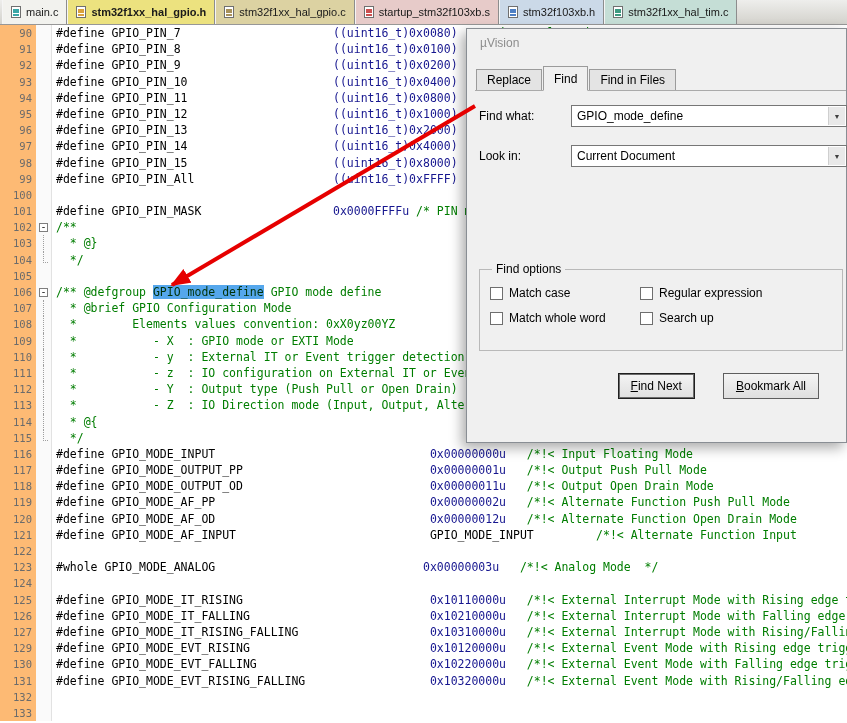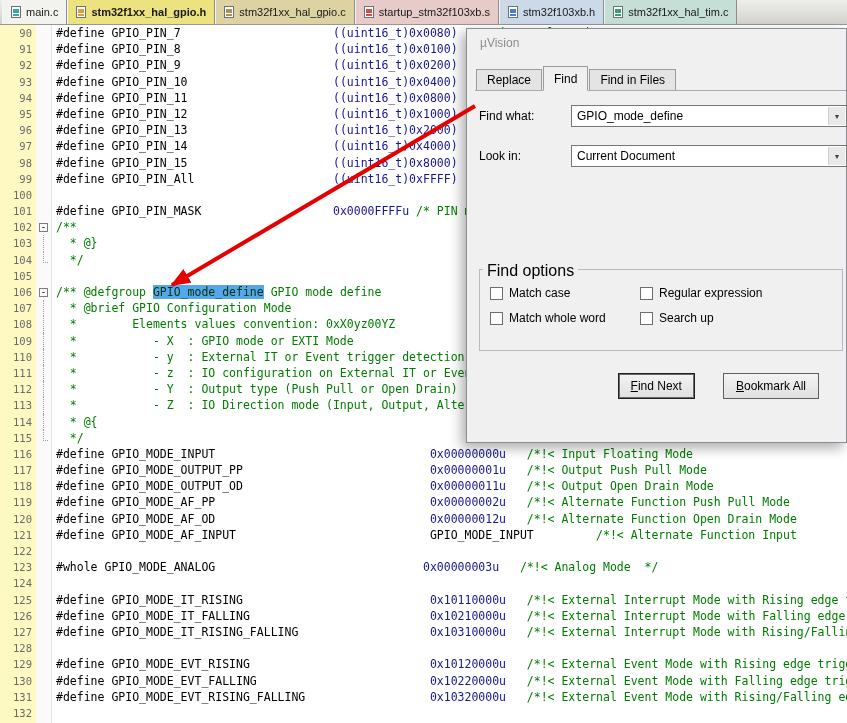--- a/index.html
+++ b/index.html
@@ -15,21 +15,21 @@
   .etab.active{font-weight:bold}
   .ficon{width:10px;height:12px;background:#fff;border:1px solid #6f6f6f;display:flex;
     flex-direction:column;justify-content:space-evenly;padding:1px;box-sizing:border-box;flex:none}
   .fbar{height:2px;width:100%}
 
   
   .editor{position:absolute;left:0;top:25px;width:847px;height:698px;background:#fff;
     font-family:"DejaVu Sans Mono","Liberation Mono",monospace;font-size:11.5px;overflow:hidden;z-index:1}
   .line{display:flex;height:16.2px;line-height:16.2px;white-space:pre}
   .lnum{width:36px;flex:none;text-align:right;padding-right:4px;box-sizing:border-box;
-    color:#6b6b6b;font-size:10.5px;background:#fef9c3}
+    color:#6b6b6b;font-size:10.5px;background:#fdba74}
   .lfold{width:16px;flex:none;position:relative;background:#fafafa;border-right:1px solid #e2e2e2;box-sizing:border-box}
   .foldbox{position:absolute;left:3px;top:3.5px;width:9px;height:9px;border:1px solid #7e7e7e;
     background:#fff;color:#222;font-size:10px;line-height:6.5px;text-align:center;box-sizing:border-box}
   .lfold.guide::before{content:"";position:absolute;left:7px;top:0;bottom:0;border-left:1px dotted #9f9f9f}
   .lfold.guide-end::before{bottom:5px}
   .lfold.guide-end::after{content:"";position:absolute;left:7px;bottom:5px;width:5px;border-bottom:1px dotted #9f9f9f}
   .lcode{padding-left:4px}
   .tk-t{color:#000}
   .tk-v{color:var(--num-color,#16168f)}
   .tk-c{color:var(--comment-color,#007d00)}
@@ -45,21 +45,21 @@
     border:1px solid #9b9b9b;border-bottom:none;margin-right:1px;font-size:12px;box-sizing:border-box}
   .dtab.active{height:25px;background:#f0f0f0;margin-bottom:-1px;border-bottom:1px solid #f0f0f0}
   .dlg-row{position:absolute;left:12px;display:flex;align-items:center}
   .dlg-label{width:92px;font-size:12px;color:#000}
   .combo{width:276px;height:22px;background:#fff;border:1px solid #767676;position:relative;
     display:flex;align-items:center;padding-left:5px;box-sizing:border-box}
   .combo-text{font-size:12px}
   .combo-arrow{position:absolute;right:1px;top:1px;bottom:1px;width:16px;background:#e9e9e9;
     border-left:1px solid #cfcfcf;display:flex;align-items:center;justify-content:center;font-size:7px;color:#404040}
   .optbox{position:absolute;left:12px;top:240px;width:362px;height:80px;border:1px solid #b9b9b9}
-  .optbox-title{position:absolute;left:3px;top:-8px;background:#f0f0f0;padding:0 4px;font-size:16px}
+  .optbox-title{position:absolute;left:12px;top:-8px;background:#f0f0f0;padding:0 4px;font-size:12px}
   .optgrid{display:grid;grid-template-columns:150px auto;row-gap:11px;padding:16px 0 0 10px}
   .cb{display:flex;align-items:flex-end;gap:6px;font-size:12px}
   .cbbox{width:13px;height:13px;background:#fff;border:1px solid #6e6e6e;flex:none;box-sizing:border-box}
   .dlg-buttons{position:absolute;left:0;top:344px;width:374px;display:flex;justify-content:flex-end;
     gap:28px;padding-right:22px;box-sizing:border-box}
   .btn{height:26px;background:linear-gradient(#f4f4f4,#dfdfdf);border:1px solid #5e5e5e;font-size:12px;
     display:flex;align-items:center;justify-content:center;padding:0 12px;font-family:inherit;color:#000}
   .btn.default{border:1px solid #1f1f1f;box-shadow:0 0 0 1px #6b6b6b inset}
   .btn .u{text-decoration:underline}
 
@@ -155,21 +155,20 @@
         <div class="line"><span class="lnum">118</span><span class="lfold"></span><span class="lcode"><span class="tk-t">#define GPIO_MODE_OUTPUT_OD                           </span><span class="tk-v">0x00000011u</span><span class="tk-t">   </span><span class="tk-c">/*!&lt; Output Open Drain Mode</span></span></div>
         <div class="line"><span class="lnum">119</span><span class="lfold"></span><span class="lcode"><span class="tk-t">#define GPIO_MODE_AF_PP                               </span><span class="tk-v">0x00000002u</span><span class="tk-t">   </span><span class="tk-c">/*!&lt; Alternate Function Push Pull Mode</span></span></div>
         <div class="line"><span class="lnum">120</span><span class="lfold"></span><span class="lcode"><span class="tk-t">#define GPIO_MODE_AF_OD                               </span><span class="tk-v">0x00000012u</span><span class="tk-t">   </span><span class="tk-c">/*!&lt; Alternate Function Open Drain Mode</span></span></div>
         <div class="line"><span class="lnum">121</span><span class="lfold"></span><span class="lcode"><span class="tk-t">#define GPIO_MODE_AF_INPUT                            </span><span class="tk-t">GPIO_MODE_INPUT</span><span class="tk-t">         </span><span class="tk-c">/*!&lt; Alternate Function Input</span></span></div>
         <div class="line"><span class="lnum">122</span><span class="lfold"></span><span class="lcode"></span></div>
         <div class="line"><span class="lnum">123</span><span class="lfold"></span><span class="lcode"><span class="tk-t">#whole GPIO_MODE_ANALOG                              </span><span class="tk-v">0x00000003u</span><span class="tk-t">   </span><span class="tk-c">/*!&lt; Analog Mode  */</span></span></div>
         <div class="line"><span class="lnum">124</span><span class="lfold"></span><span class="lcode"></span></div>
         <div class="line"><span class="lnum">125</span><span class="lfold"></span><span class="lcode"><span class="tk-t">#define GPIO_MODE_IT_RISING                           </span><span class="tk-v">0x10110000u</span><span class="tk-t">   </span><span class="tk-c">/*!&lt; External Interrupt Mode with Rising edge trigger detection</span></span></div>
         <div class="line"><span class="lnum">126</span><span class="lfold"></span><span class="lcode"><span class="tk-t">#define GPIO_MODE_IT_FALLING                          </span><span class="tk-v">0x10210000u</span><span class="tk-t">   </span><span class="tk-c">/*!&lt; External Interrupt Mode with Falling edge trigger detection</span></span></div>
         <div class="line"><span class="lnum">127</span><span class="lfold"></span><span class="lcode"><span class="tk-t">#define GPIO_MODE_IT_RISING_FALLING                   </span><span class="tk-v">0x10310000u</span><span class="tk-t">   </span><span class="tk-c">/*!&lt; External Interrupt Mode with Rising/Falling edge trigger detection</span></span></div>
-        <div class="line"><span class="lnum">128</span><span class="lfold"></span><span class="lcode"></span></div>
         <div class="line"><span class="lnum">129</span><span class="lfold"></span><span class="lcode"><span class="tk-t">#define GPIO_MODE_EVT_RISING                          </span><span class="tk-v">0x10120000u</span><span class="tk-t">   </span><span class="tk-c">/*!&lt; External Event Mode with Rising edge trigger detection</span></span></div>
         <div class="line"><span class="lnum">130</span><span class="lfold"></span><span class="lcode"><span class="tk-t">#define GPIO_MODE_EVT_FALLING                         </span><span class="tk-v">0x10220000u</span><span class="tk-t">   </span><span class="tk-c">/*!&lt; External Event Mode with Falling edge trigger detection</span></span></div>
         <div class="line"><span class="lnum">131</span><span class="lfold"></span><span class="lcode"><span class="tk-t">#define GPIO_MODE_EVT_RISING_FALLING                  </span><span class="tk-v">0x10320000u</span><span class="tk-t">   </span><span class="tk-c">/*!&lt; External Event Mode with Rising/Falling edge trigger detection</span></span></div>
         <div class="line"><span class="lnum">132</span><span class="lfold"></span><span class="lcode"></span></div>
         <div class="line"><span class="lnum">133</span><span class="lfold"></span><span class="lcode"></span></div>
       </div>
   </div>
 
   <div class="dialog">
     <div class="dlg-title">µVision</div>

